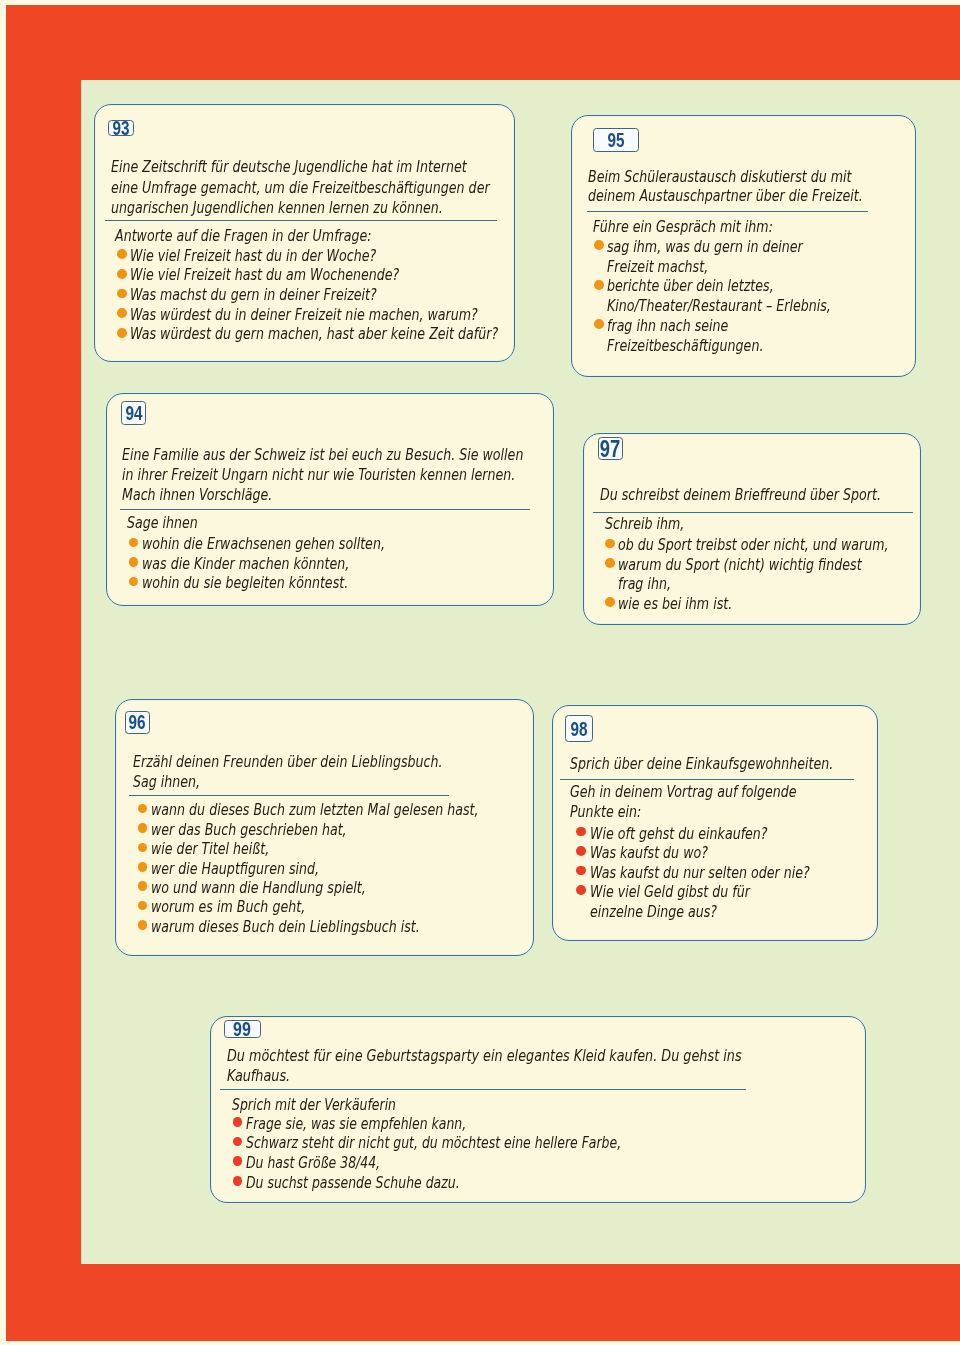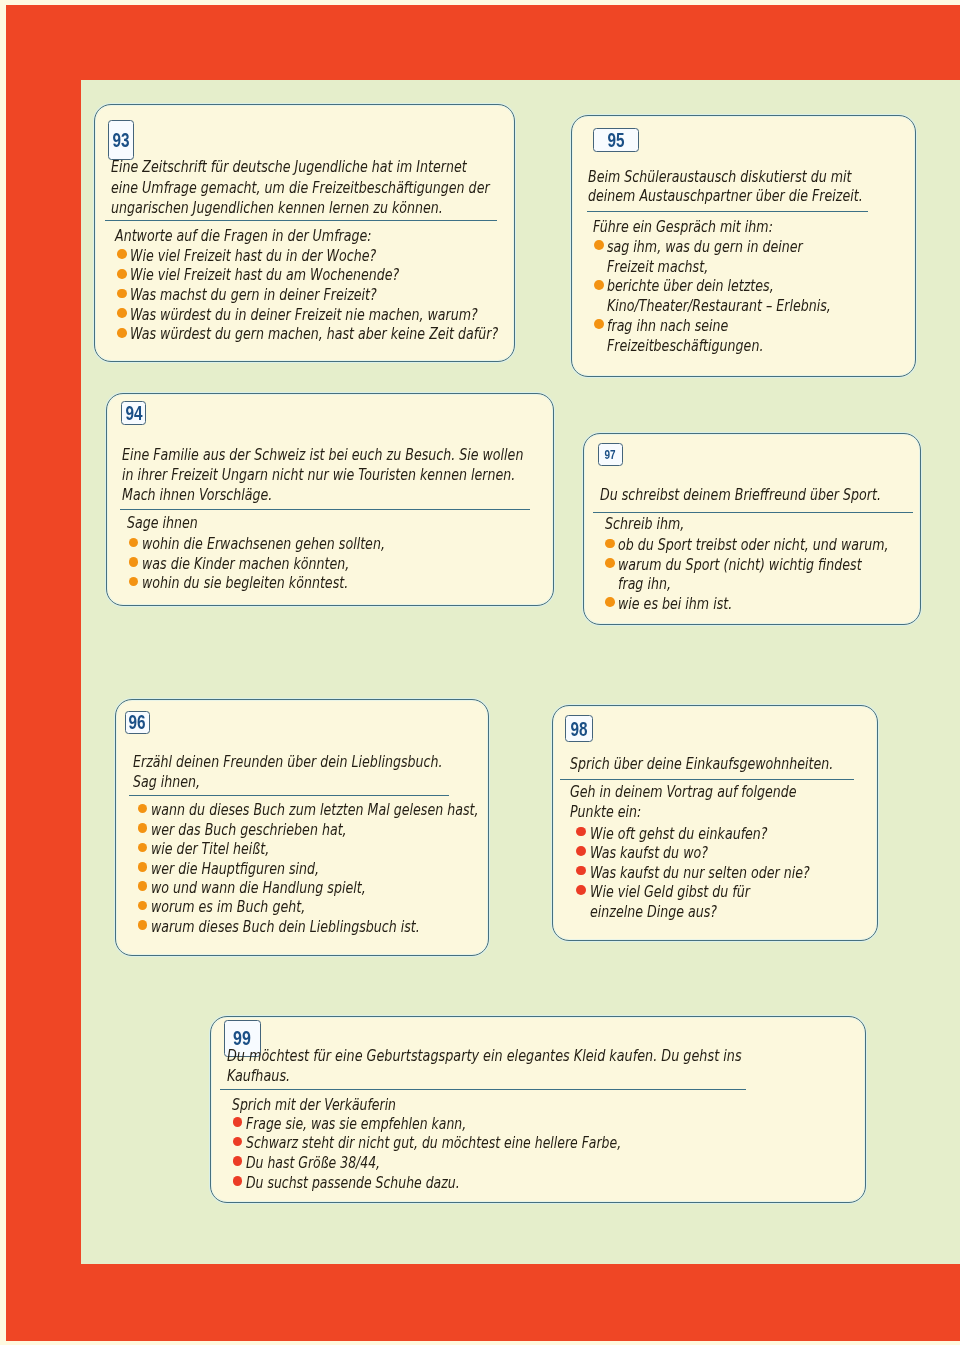--- a/index.html
+++ b/index.html
@@ -26,21 +26,21 @@
 </style>
 </head>
 <body>
 
 <div id="page">
   <div id="orange"></div>
   <div id="green"></div>
   <div id="cards">
       <div class="card" style="left: 94px; top: 103.5px; width: 421px; height: 258px;">
         <div class="cardb"></div>
-        <div class="badge" style="left: 14.2px; top: 16.2px; width: 25.9px; height: 40px; font-size: 20px; line-height: 20px;">
+        <div class="badge" style="left: 14.2px; top: 16.2px; width: 25.9px; height: 16px; font-size: 20px; line-height: 20px;">
           <span style="transform: translate(-50%, -50%) scaleX(0.765);">93</span>
         </div>
         <div class="ln" style="left: 16.5px; top: 63.8px; transform: translateZ(0px) scaleX(0.9122);">Eine Zeitschrift für deutsche Jugendliche hat im Internet</div>
         <div class="ln" style="left: 16.5px; top: 84px; transform: translateZ(0px) scaleX(0.9122);">eine Umfrage gemacht, um die Freizeitbeschäftigungen der</div>
         <div class="ln" style="left: 16.5px; top: 104.2px; transform: translateZ(0px) scaleX(0.9122);">ungarischen Jugendlichen kennen lernen zu können.</div>
         <div class="rule" style="left: 10.8px; top: 116.9px; width: 392.2px;"></div>
         <div class="ln" style="left: 21.4px; top: 132px; transform: translateZ(0px) scaleX(0.9122);">Antworte auf die Fragen in der Umfrage:</div>
         <div class="bul" style="left: 22.9px; top: 145.75px; width: 9.7px; height: 9.7px;"></div>
         <div class="ln" style="left: 35.8px; top: 152.2px; transform: translateZ(0px) scaleX(0.9122);">Wie viel Freizeit hast du in der Woche?</div>
         <div class="bul" style="left: 22.9px; top: 165.43px; width: 9.7px; height: 9.7px;"></div>
@@ -83,35 +83,35 @@
         <div class="ln" style="left: 20.95px; top: 130.55px; transform: translateZ(0px) scaleX(0.9122);">Sage ihnen</div>
         <div class="bul" style="left: 23.05px; top: 145.1px; width: 9.5px; height: 9.5px;"></div>
         <div class="ln" style="left: 36.35px; top: 151.45px; transform: translateZ(0px) scaleX(0.9122);">wohin die Erwachsenen gehen sollten,</div>
         <div class="bul" style="left: 23.05px; top: 164.4px; width: 9.5px; height: 9.5px;"></div>
         <div class="ln" style="left: 36.35px; top: 170.75px; transform: translateZ(0px) scaleX(0.9122);">was die Kinder machen könnten,</div>
         <div class="bul" style="left: 23.05px; top: 183.7px; width: 9.5px; height: 9.5px;"></div>
         <div class="ln" style="left: 36.35px; top: 190.05px; transform: translateZ(0px) scaleX(0.9122);">wohin du sie begleiten könntest.</div>
       </div>
       <div class="card" style="left: 582.9px; top: 433.3px; width: 337.9px; height: 191.7px;">
         <div class="cardb"></div>
-        <div class="badge" style="left: 14.85px; top: 10px; width: 25.2px; height: 23.2px; font-size: 13px; line-height: 20px;">
+        <div class="badge" style="left: 14.85px; top: 4px; width: 25.2px; height: 23.2px; font-size: 24px; line-height: 20px;">
           <span style="transform: translate(-50%, -50%) scaleX(0.765);">97</span>
         </div>
         <div class="ln" style="left: 16.75px; top: 61.65px; transform: translateZ(0px) scaleX(0.9122);">Du schreibst deinem Brieffreund über Sport.</div>
         <div class="rule" style="left: 10.05px; top: 78.3px; width: 320.4px;"></div>
         <div class="ln" style="left: 22.4px; top: 90.9px; transform: translateZ(0px) scaleX(0.9122);">Schreib ihm,</div>
         <div class="bul" style="left: 22.3px; top: 105.35px; width: 9.7px; height: 9.7px;"></div>
         <div class="ln" style="left: 35.5px; top: 111.85px; transform: translateZ(0px) scaleX(0.9122);">ob du Sport treibst oder nicht, und warum,</div>
         <div class="bul" style="left: 22.3px; top: 124.85px; width: 9.7px; height: 9.7px;"></div>
         <div class="ln" style="left: 35.5px; top: 131.35px; transform: translateZ(0px) scaleX(0.9122);">warum du Sport (nicht) wichtig findest</div>
         <div class="ln" style="left: 35.5px; top: 150.85px; transform: translateZ(0px) scaleX(0.9122);">frag ihn,</div>
         <div class="bul" style="left: 22.3px; top: 163.85px; width: 9.7px; height: 9.7px;"></div>
         <div class="ln" style="left: 35.5px; top: 170.35px; transform: translateZ(0px) scaleX(0.9122);">wie es bei ihm ist.</div>
       </div>
-      <div class="card" style="left: 114.6px; top: 698.5px; width: 374px; height: 257.8px; text-align: right;">
+      <div class="card" style="left: 114.6px; top: 698.5px; width: 419px; height: 257.8px; text-align: right;">
         <div class="cardb"></div>
         <div class="badge" style="left: 10.25px; top: 12.35px; width: 25px; height: 23.2px; font-size: 20px; line-height: 20px;">
           <span style="transform: translate(-50%, -50%) scaleX(0.765);">96</span>
         </div>
         <div class="ln" style="left: 17.95px; top: 63.55px; transform: translateZ(0px) scaleX(0.9122);">Erzähl deinen Freunden über dein Lieblingsbuch.</div>
         <div class="ln" style="left: 17.95px; top: 83.05px; transform: translateZ(0px) scaleX(0.9122);">Sag ihnen,</div>
         <div class="rule" style="left: 14.75px; top: 96.25px; width: 319.6px;"></div>
         <div class="bul" style="left: 23.05px; top: 105.3px; width: 9.5px; height: 9.5px;"></div>
         <div class="ln" style="left: 36.15px; top: 111.95px; transform: translateZ(0px) scaleX(0.9122);">wann du dieses Buch zum letzten Mal gelesen hast,</div>
         <div class="bul" style="left: 23.05px; top: 124.7px; width: 9.5px; height: 9.5px;"></div>
@@ -141,21 +141,21 @@
         <div class="bul r" style="left: 24.5px; top: 140.9px; width: 9.8px; height: 9.8px;"></div>
         <div class="ln" style="left: 38.6px; top: 148.15px; transform: translateZ(0px) scaleX(0.9122);">Was kaufst du wo?</div>
         <div class="bul r" style="left: 24.5px; top: 160.4px; width: 9.8px; height: 9.8px;"></div>
         <div class="ln" style="left: 38.6px; top: 167.65px; transform: translateZ(0px) scaleX(0.9122);">Was kaufst du nur selten oder nie?</div>
         <div class="bul r" style="left: 24.5px; top: 179.9px; width: 9.8px; height: 9.8px;"></div>
         <div class="ln" style="left: 38.6px; top: 187.15px; transform: translateZ(0px) scaleX(0.9122);">Wie viel Geld gibst du für</div>
         <div class="ln" style="left: 38.6px; top: 206.65px; transform: translateZ(0px) scaleX(0.9122);">einzelne Dinge aus?</div>
       </div>
       <div class="card" style="left: 209.8px; top: 1015.8px; width: 656.7px; height: 187.4px;">
         <div class="cardb"></div>
-        <div class="badge" style="left: 13.85px; top: 3.95px; width: 37px; height: 37px; font-size: 20px; line-height: 20px;">
+        <div class="badge" style="left: 13.85px; top: 3.95px; width: 37px; height: 18px; font-size: 20px; line-height: 20px;">
           <span style="transform: translate(-50%, -50%) scaleX(0.8);">99</span>
         </div>
         <div class="ln" style="left: 16.95px; top: 40.15px; transform: translateZ(0px) scaleX(0.9245);">Du möchtest für eine Geburtstagsparty ein elegantes Kleid kaufen. Du gehst ins</div>
         <div class="ln" style="left: 16.95px; top: 59.75px; transform: translateZ(0px) scaleX(0.9245);">Kaufhaus.</div>
         <div class="rule" style="left: 10.55px; top: 72.95px; width: 525.5px;"></div>
         <div class="ln" style="left: 22.7px; top: 89.3px; transform: translateZ(0px) scaleX(0.9);">Sprich mit der Verkäuferin</div>
         <div class="bul r" style="left: 22.85px; top: 101.05px; width: 9.7px; height: 9.7px;"></div>
         <div class="ln" style="left: 36.4px; top: 107.95px; transform: translateZ(0px) scaleX(0.9);">Frage sie, was sie empfehlen kann,</div>
         <div class="bul r" style="left: 22.85px; top: 120.72px; width: 9.7px; height: 9.7px;"></div>
         <div class="ln" style="left: 36.4px; top: 127.62px; transform: translateZ(0px) scaleX(0.9);">Schwarz steht dir nicht gut, du möchtest eine hellere Farbe,</div>

